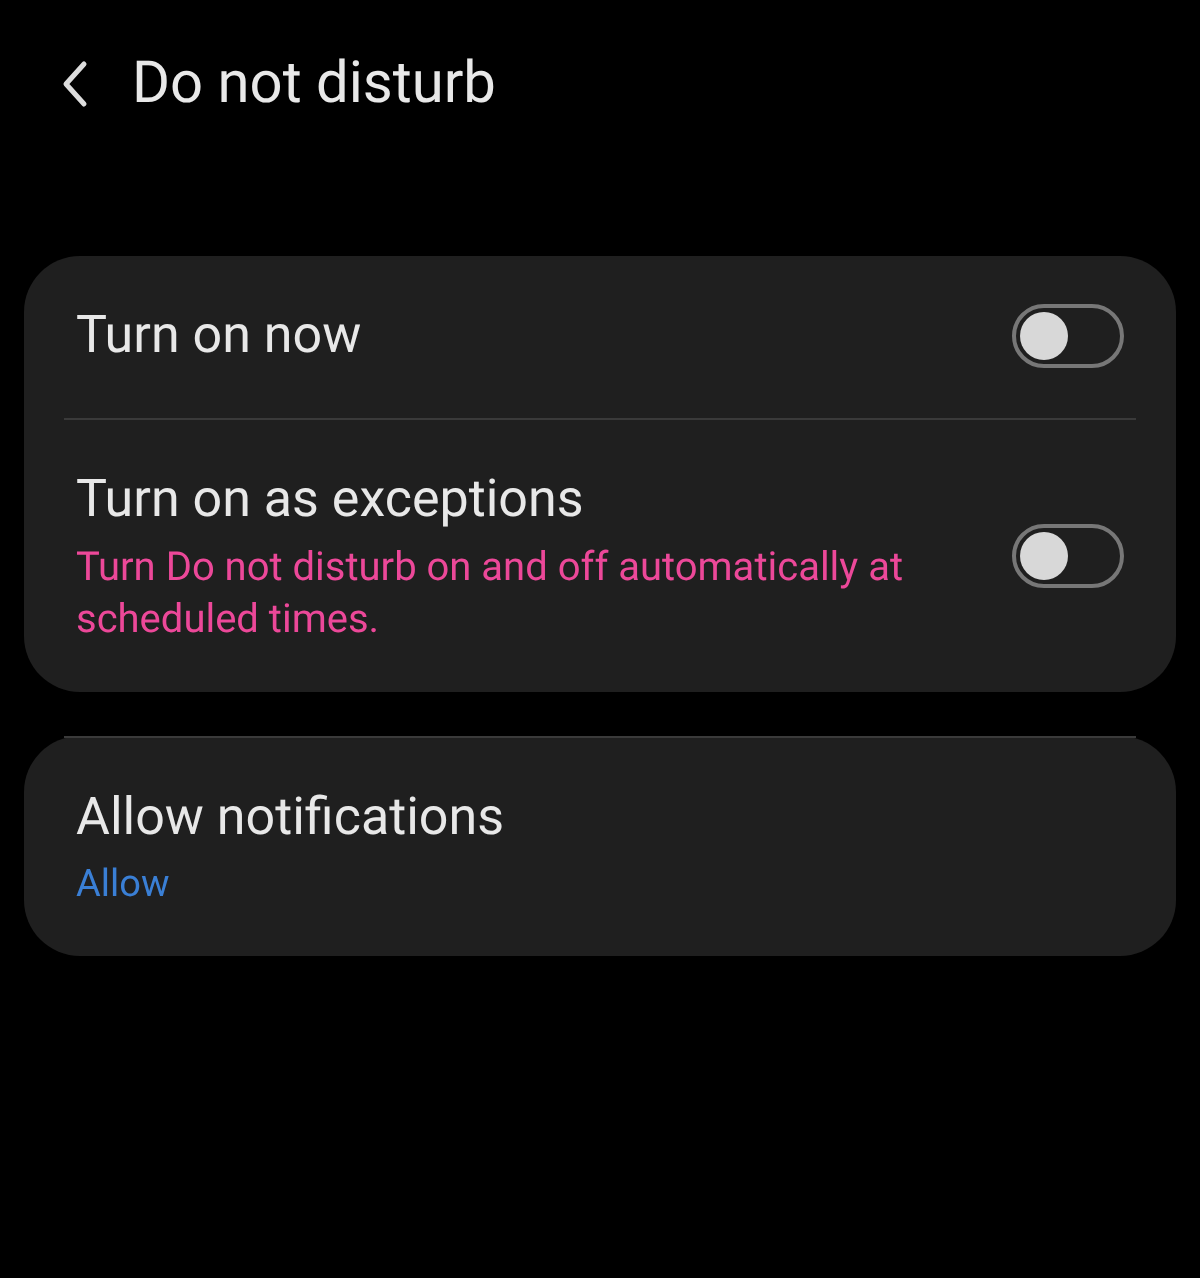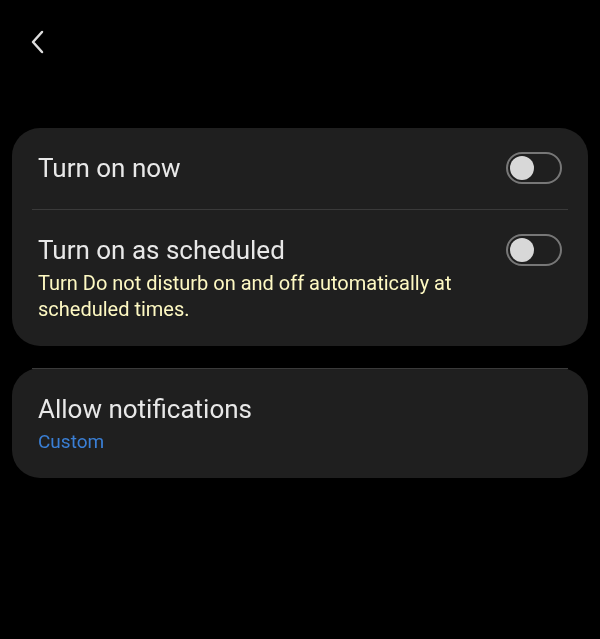--- a/index.html
+++ b/index.html
@@ -32,39 +32,40 @@
   }
   .gap { height: 50px; }
   .card {
     background: #1f1f1f;
     border-radius: 28px;
     margin: 0 12px 22px 12px;
     padding: 0;
   }
   .row {
     display: flex;
+    align-items: center;
     justify-content: space-between;
     padding: 24px 26px;
     cursor: pointer;
   }
   .divider {
     height: 1px;
     background: #3a3a3a;
     margin: 0 20px;
   }
   .row-text { flex: 1; padding-right: 16px; }
   .row-title {
     font-size: 26px;
     font-weight: 400;
     color: #e8e8e8;
     line-height: 1.25;
   }
   .row-sub {
     font-size: 20px;
-    color: #fef9c3;
+    color: #ec4899;
     line-height: 1.3;
     margin-top: 4px;
   }
   .row-sub.accent {
     color: #3a7fd5;
     font-size: 19px;
   }
   .toggle {
     width: 56px;
     height: 32px;
@@ -87,46 +88,47 @@
 </style>
 </head>
 <body>
 
 <div class="header">
   <div class="back-chevron">
     <svg width="20" height="28" viewBox="0 0 20 28" fill="none">
       <path d="M14 4 L5 14 L14 24" stroke-width="2.5" stroke-linecap="round" stroke-linejoin="round"></path>
     </svg>
   </div>
+  <div class="title">Do not disturb</div>
 </div>
 
 <div class="gap"></div>
 
 <div class="card">
   <div class="row">
     <div class="row-text">
       <div class="row-title">Turn on now</div>
     </div>
     <div class="toggle">
       <div class="toggle-knob"></div>
     </div>
   </div>
   <div class="divider"></div>
   <div class="row">
     <div class="row-text">
-      <div class="row-title">Turn on as scheduled</div>
+      <div class="row-title">Turn on as exceptions</div>
       <div class="row-sub">Turn Do not disturb on and off automatically at scheduled times.</div>
     </div>
     <div class="toggle">
       <div class="toggle-knob"></div>
     </div>
   </div>
 </div>
 
 <div class="card">
   <div class="divider"></div>
   <div class="row">
     <div class="row-text">
       <div class="row-title">Allow notifications</div>
-      <div class="row-sub accent">Custom</div>
+      <div class="row-sub accent">Allow</div>
     </div>
   </div>
 </div>
 
 </body></html>

